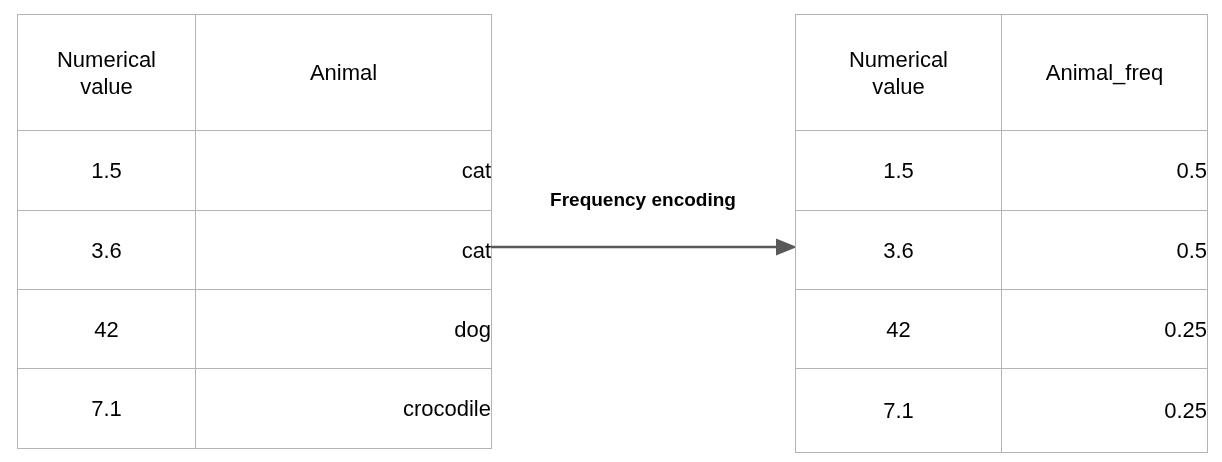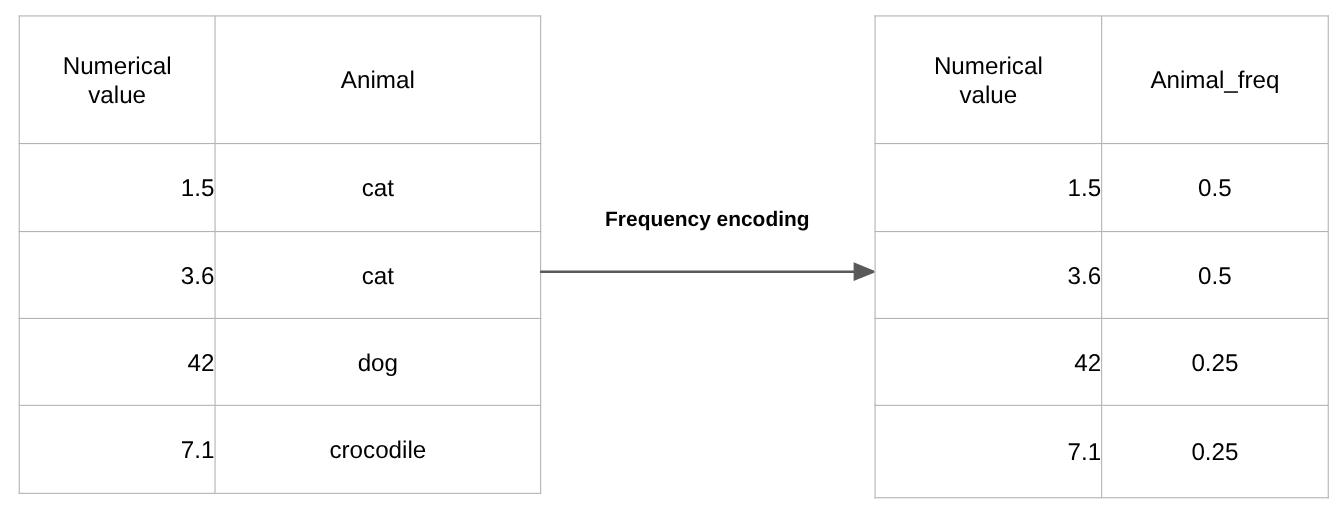--- a/index.html
+++ b/index.html
@@ -56,22 +56,22 @@
   .col-num-right { width: 206px; }
   .col-cat-right { width: 206px; }
 
   .hdr-row th { height: 115px; vertical-align: middle; }
   .body-row td { height: 78px; vertical-align: middle; }
   .table-left .body-row:first-of-type td,
   .table-right .body-row:first-of-type td { height: 79px; }
   .table-left .body-row:last-of-type td { height: 79px; }
   .table-right .body-row:last-of-type td { height: 83px; }
 
-  .cell-center { text-align: right; }
-  .cell-left   { text-align: center; padding-left: 18px; }
+  .cell-center { text-align: center; }
+  .cell-left   { text-align: right; padding-left: 18px; }
 
   .hdr-center { text-align: center; }
   .hdr-wrap   { display: block; white-space: normal; padding: 0 28px; }
 
   
   .arrow-group {
     position: absolute;
     left: 488px;
     top: 186px;
     width: 312px;

